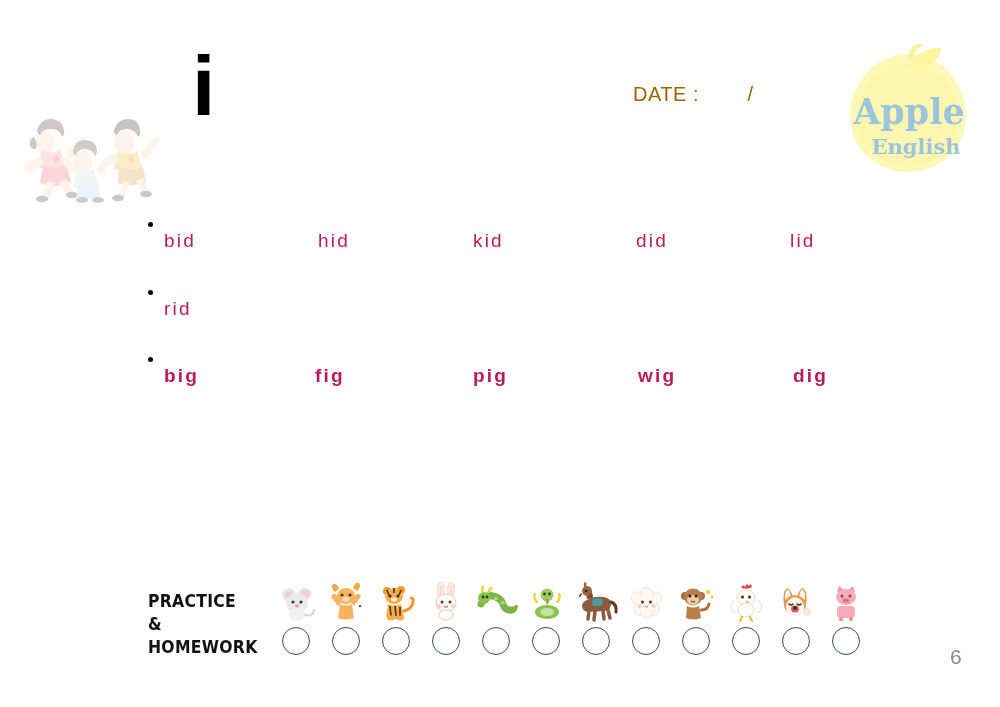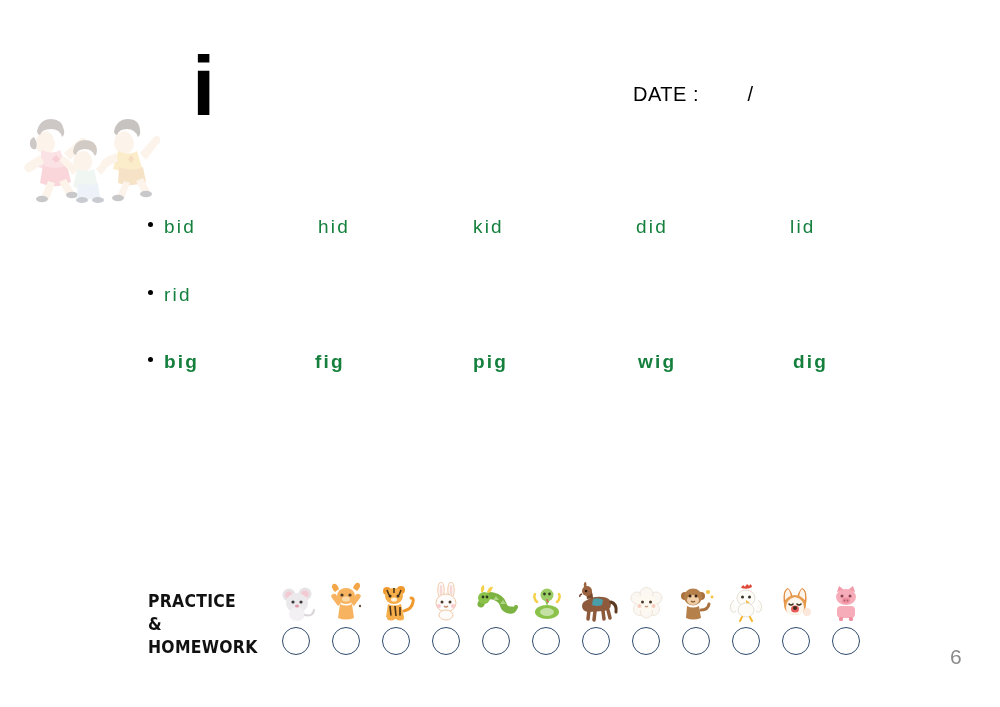--- a/index.html
+++ b/index.html
@@ -40,21 +40,21 @@
     font-weight: bold;
     line-height: 84px;
     color: #000000;
     letter-spacing: 0;
   }
   .date-block {
     position: absolute;
     left: 633px;
     top: 83px;
     font-size: 20px;
-    color: #000000;
+    color: #a16207;
     letter-spacing: 0.5px;
     white-space: pre;
   }
 
   
   .logo {
     position: absolute;
     left: 838px;
     top: 44px;
     width: 142px;
@@ -83,23 +83,23 @@
     position: absolute;
     left: 0px;
     top: 11px;
     width: 5px;
     height: 5px;
     border-radius: 50%;
     background: #000000;
   }
   .word {
     position: absolute;
-    top: 2px;
+    top: 16px;
     font-size: 19px;
-    color: #15803d;
+    color: #be185d;
     letter-spacing: 2.2px;
     line-height: 28px;
     white-space: pre;
   }
 
   
   .footer-label {
     position: absolute;
     left: 148px;
     top: 590px;
@@ -203,20 +203,33 @@
         <ellipse cx="134" cy="91" rx="6" ry="3.2" fill="#4b4b55"></ellipse>
         <path d="M116 56 l3 -4 l3 4 l-3 4z" fill="#e08b2f"></path>
       </g>
     </svg>
   </div>
 
   <div class="title-letter">i</div>
 
   <div class="date-block">DATE :        /</div>
 
+  <div class="logo">
+    <svg width="142" height="130" viewBox="0 0 142 130">
+      <g>
+        <path d="M70 20 C42 20 20 42 20 72 C20 100 42 122 70 122 C98 122 120 100 120 72 C120 42 98 20 70 20 Z" fill="#fdf6b0"></path>
+        <path d="M70 10 C38 10 12 38 12 72 C12 104 38 128 70 128 C102 128 128 104 128 72 C128 38 102 10 70 10 Z
+                 M70 22 C96 22 116 44 116 72 C116 98 96 118 70 118 C44 118 24 98 24 72 C24 44 44 22 70 22 Z" fill="#fdf5a0" opacity="0.75"></path>
+        <path d="M74 16 q14 -14 30 -12 q-4 16 -20 20 q-7 2 -10 -8z" fill="#fdf5a0"></path>
+        <path d="M72 14 q3 -10 10 -14" stroke="#fdf0a0" stroke-width="5" fill="none" stroke-linecap="round"></path>
+      </g>
+      <text x="71" y="80" text-anchor="middle" font-family="DejaVu Serif, serif" font-size="35" font-weight="bold" fill="#9cc4dd">Apple</text>
+      <text x="78" y="110" text-anchor="middle" font-family="DejaVu Serif, serif" font-size="21" font-weight="bold" fill="#9cc4dd">English</text>
+    </svg>
+  </div>
 
   <div class="word-rows">
 
     <div class="word-row r0">
       <span class="bullet"></span>
       <span class="word" style="left:16px">bid</span>
       <span class="word" style="left:170px">hid</span>
       <span class="word" style="left:325px">kid</span>
       <span class="word" style="left:488px">did</span>
       <span class="word" style="left:642px">lid</span>

